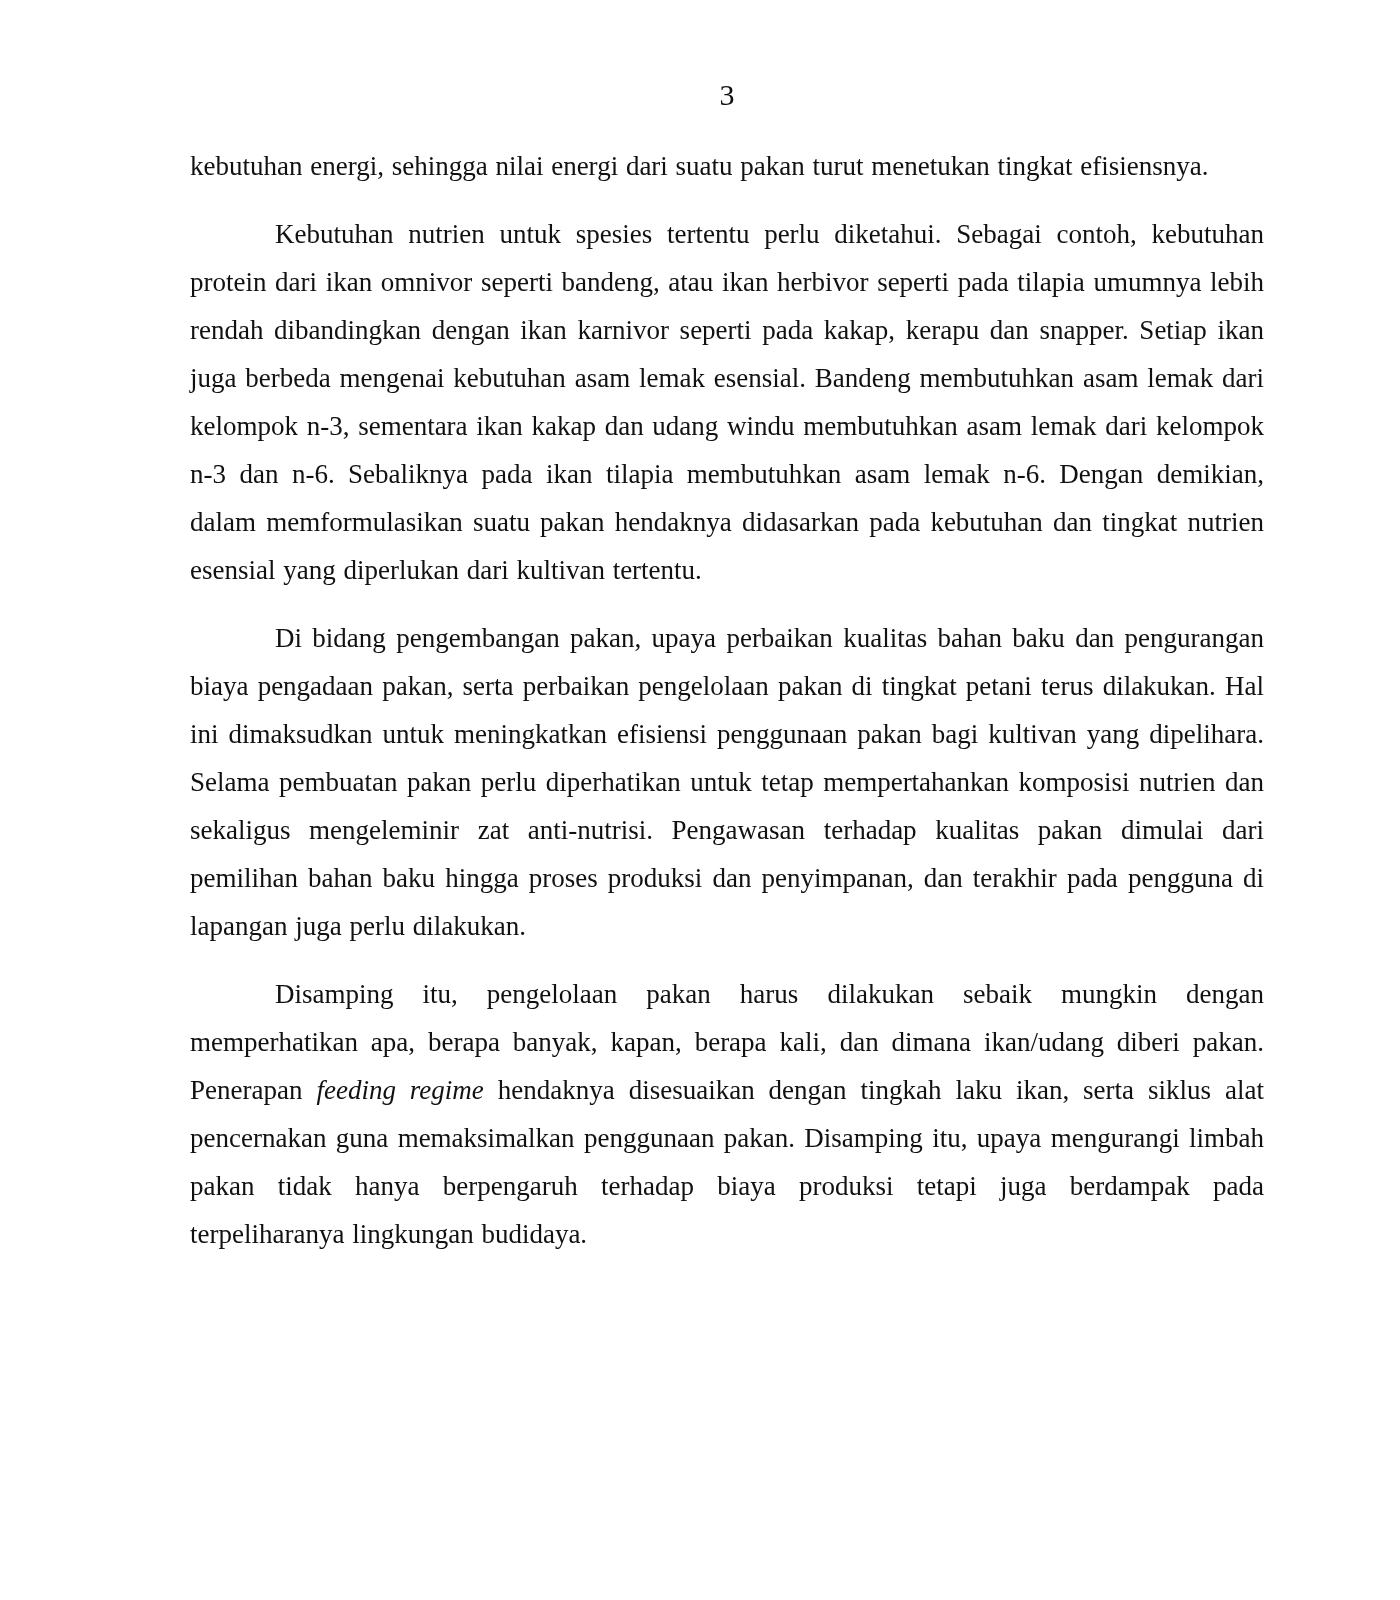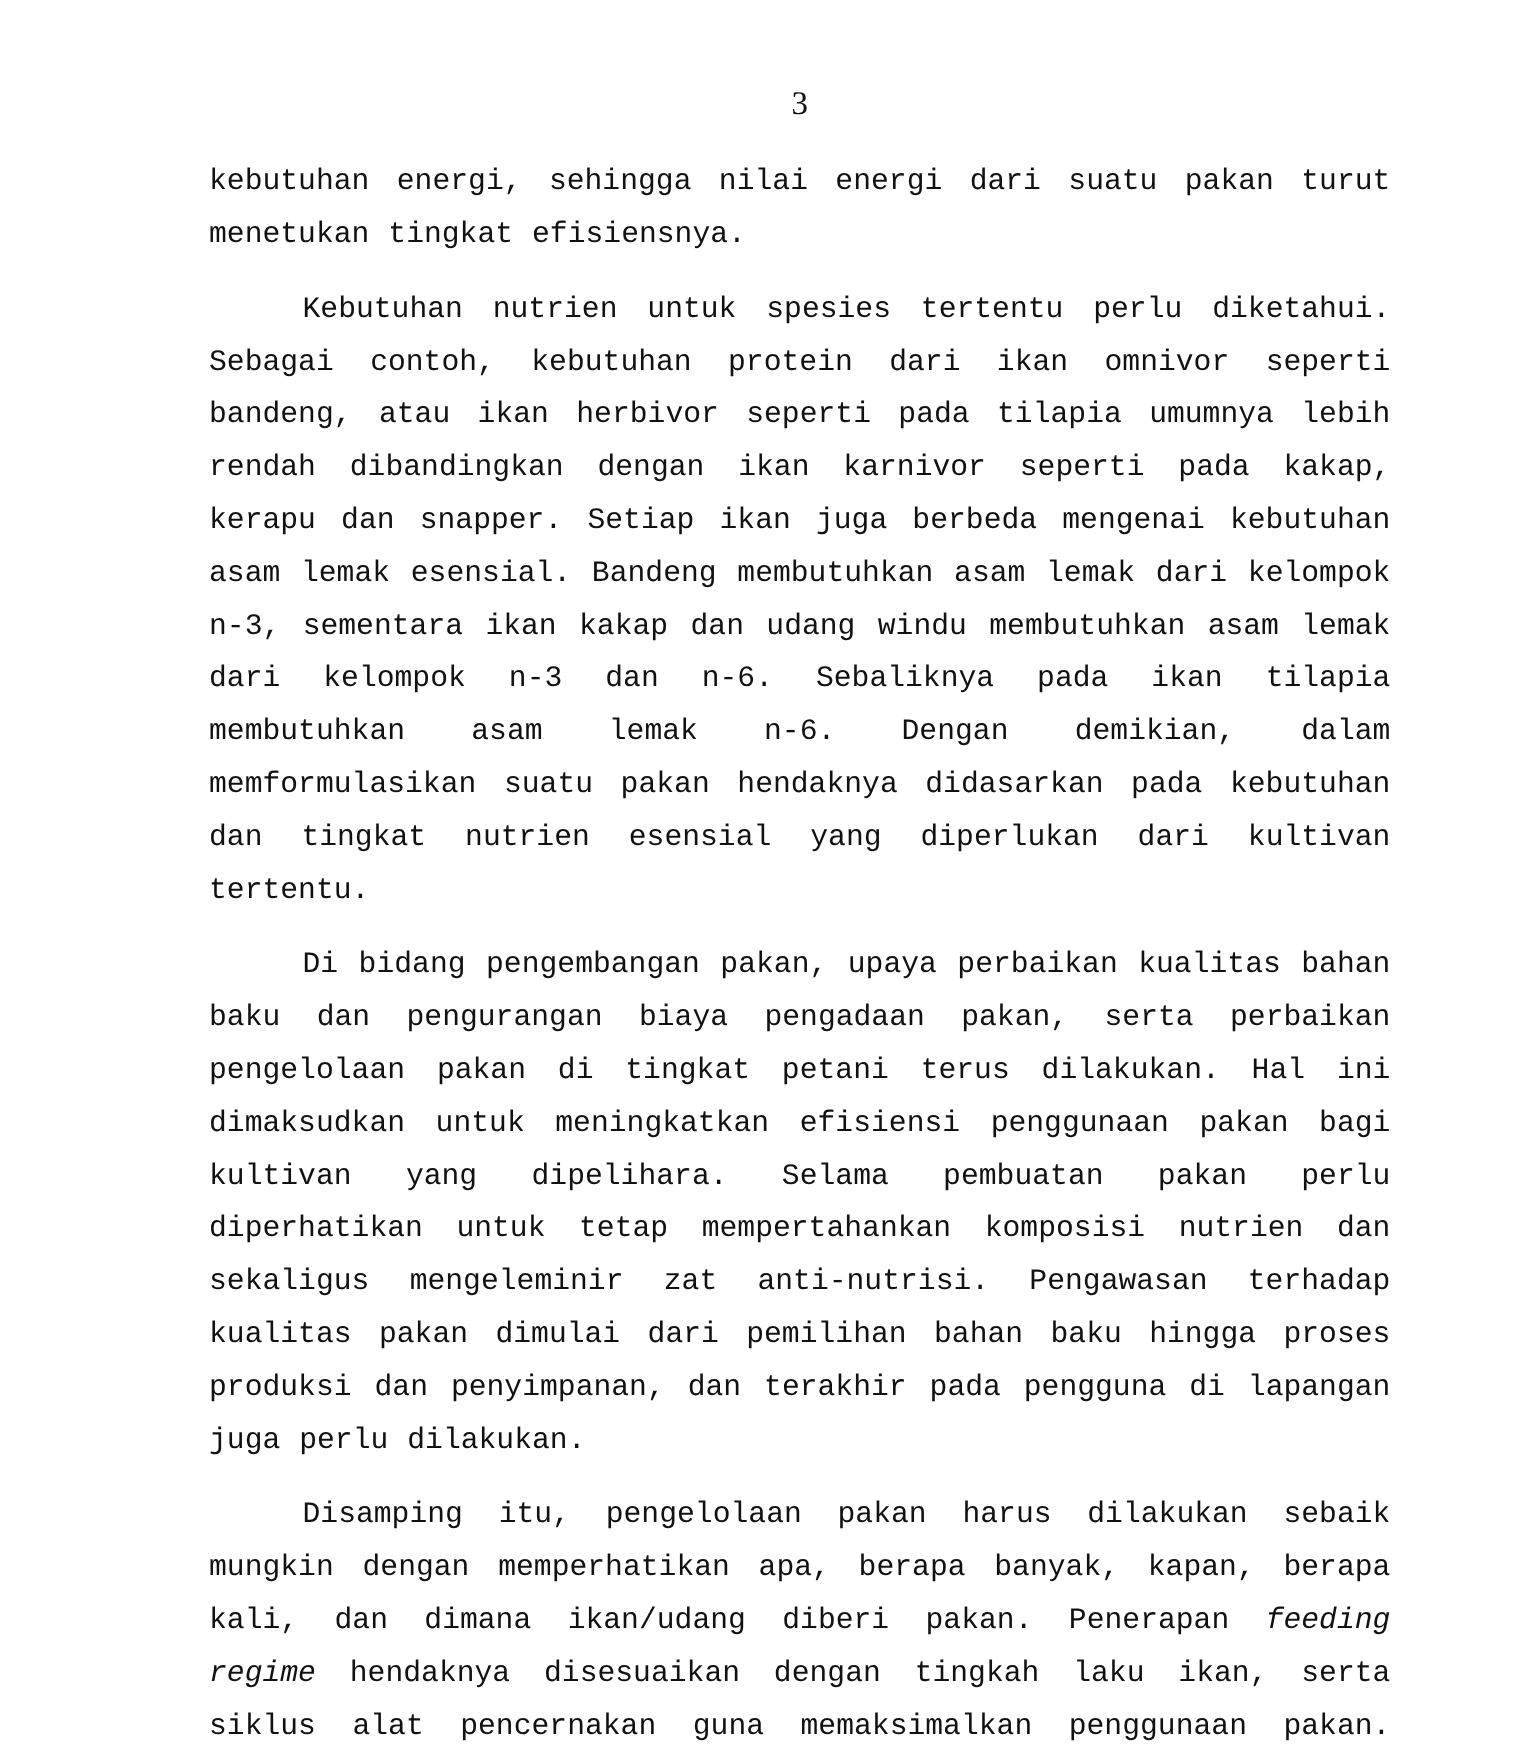--- a/index.html
+++ b/index.html
@@ -25,21 +25,21 @@
     font-size: 30px;
     line-height: 34px;
   }
   .content {
     position: absolute;
     top: 142px;
     left: 190px;
     width: 1074px;
   }
   .para {
-    font-family: Liberation Mono, monospace;
+    font-family: Liberation Serif, serif;
     font-size: 27px;
     line-height: 48px;
     text-align: justify;
     margin: 0 0 20px 0;
     text-indent: 85px;
     word-spacing: 1px;
   }
   .para.no-indent {
     text-indent: 0;
   }

